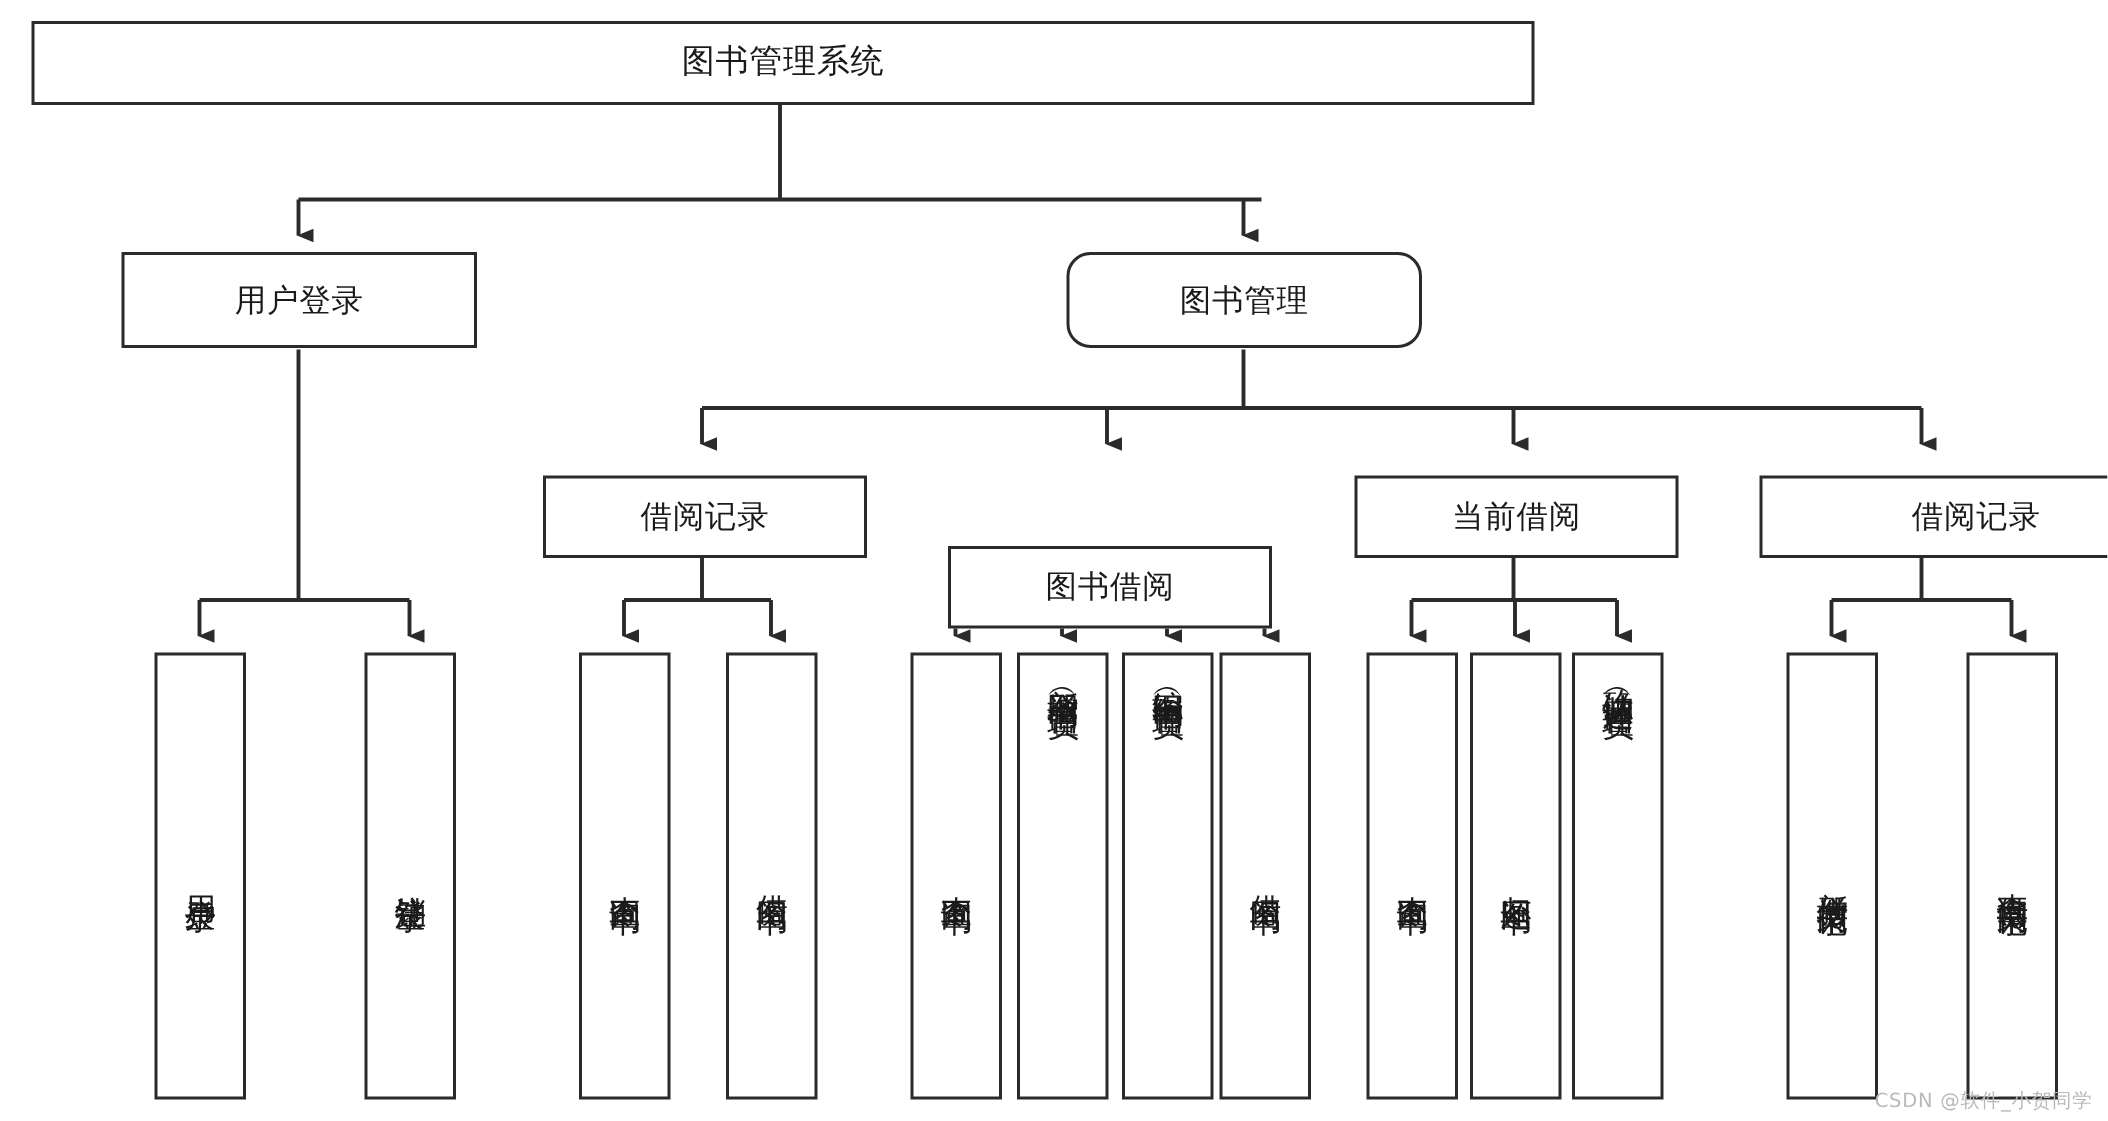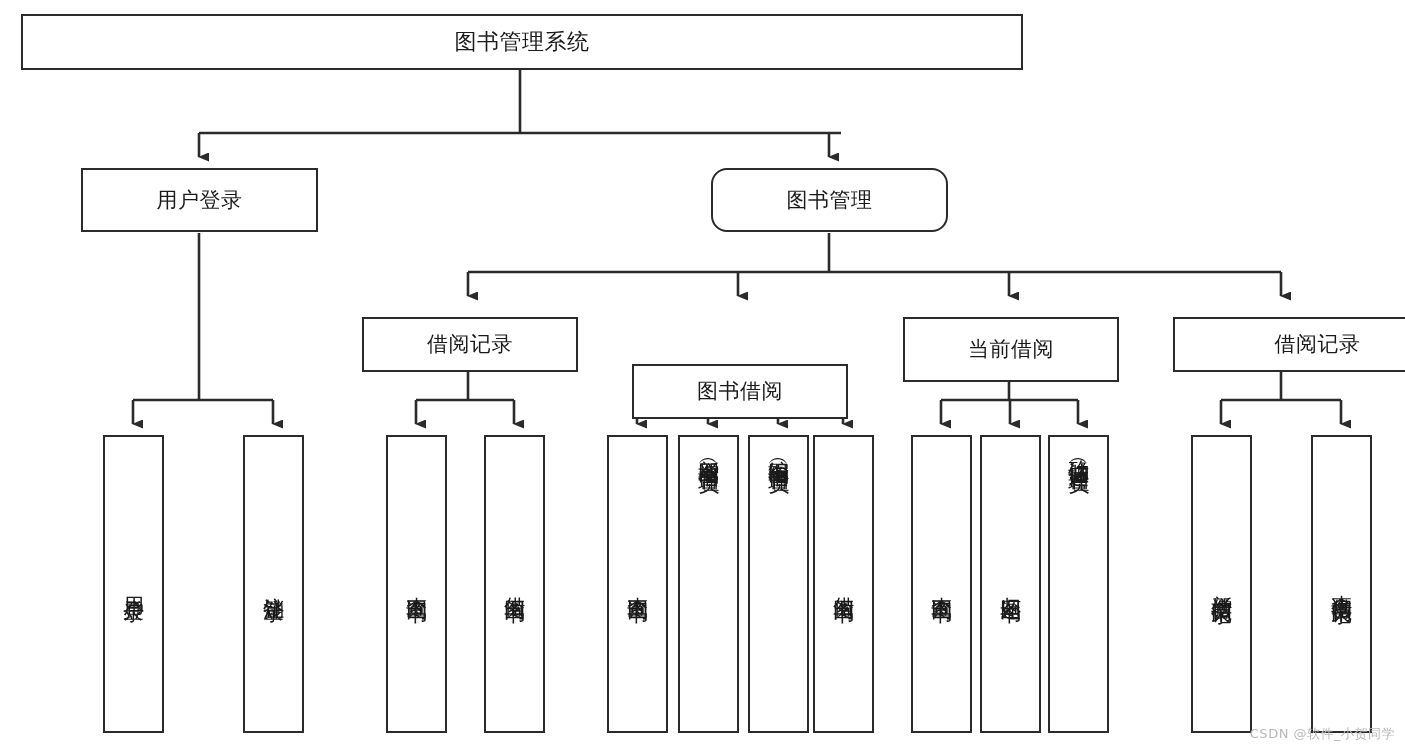--- a/index.html
+++ b/index.html
@@ -141,21 +141,21 @@
   <div class="node horizontal" style="left:711px; top:168px; width:237px; height:64px;border-radius:16px;">
     <span class="node-label">图书管理</span>
   </div>
 
   <div class="node horizontal" style="left:362px; top:317px; width:216px; height:55px;">
     <span class="node-label">借阅记录</span>
   </div>
   <div class="node horizontal" style="left:632px; top:317px; width:216px; height:55px;margin-top:47px;">
     <span class="node-label">图书借阅</span>
   </div>
-  <div class="node horizontal" style="left:903px; top:317px; width:216px; height:65px;">
+  <div class="node horizontal" style="left:903px; top:317px; width:216px; height:55px;">
     <span class="node-label">当前借阅</span>
   </div>
   <div class="node horizontal" style="left:1173px; top:317px; width:260px; height:55px;padding-left:29px;">
     <span class="node-label">借阅记录</span>
   </div>
 
   <div class="node vertical vcenter" style="left:103px; top:435px; width:61px; height:298px;">
     <span class="node-label">用户登录</span>
   </div>
   <div class="node vertical vcenter" style="left:243px; top:435px; width:61px; height:298px;">

